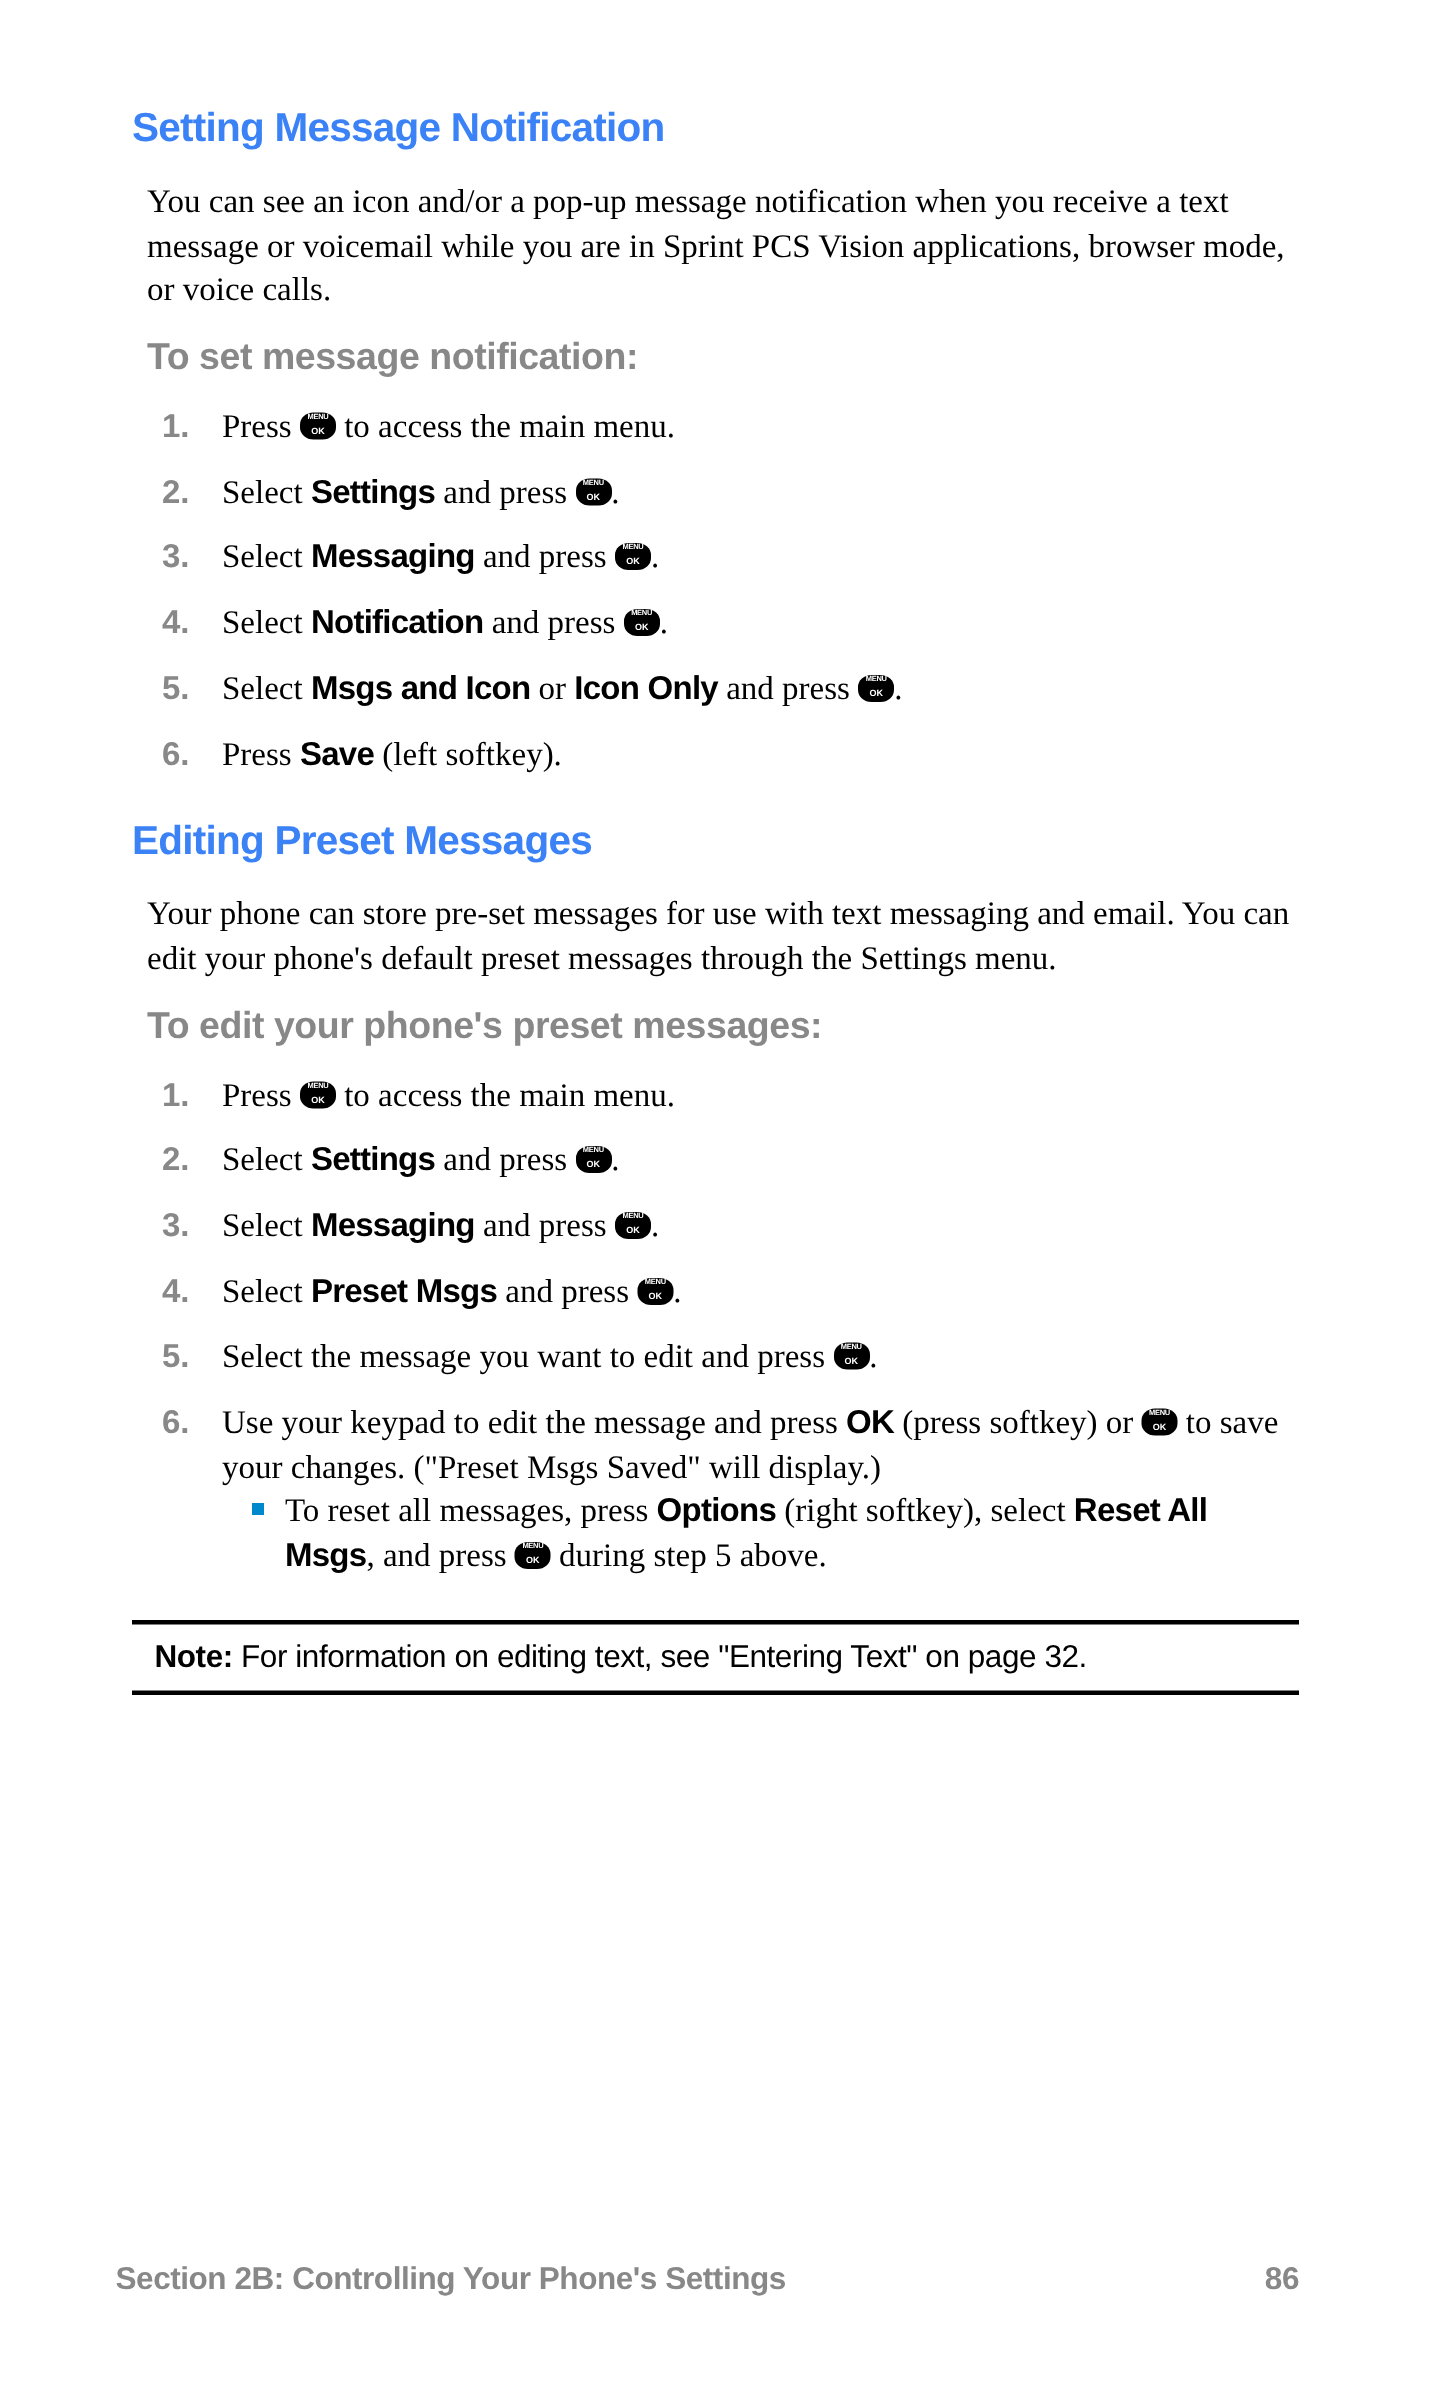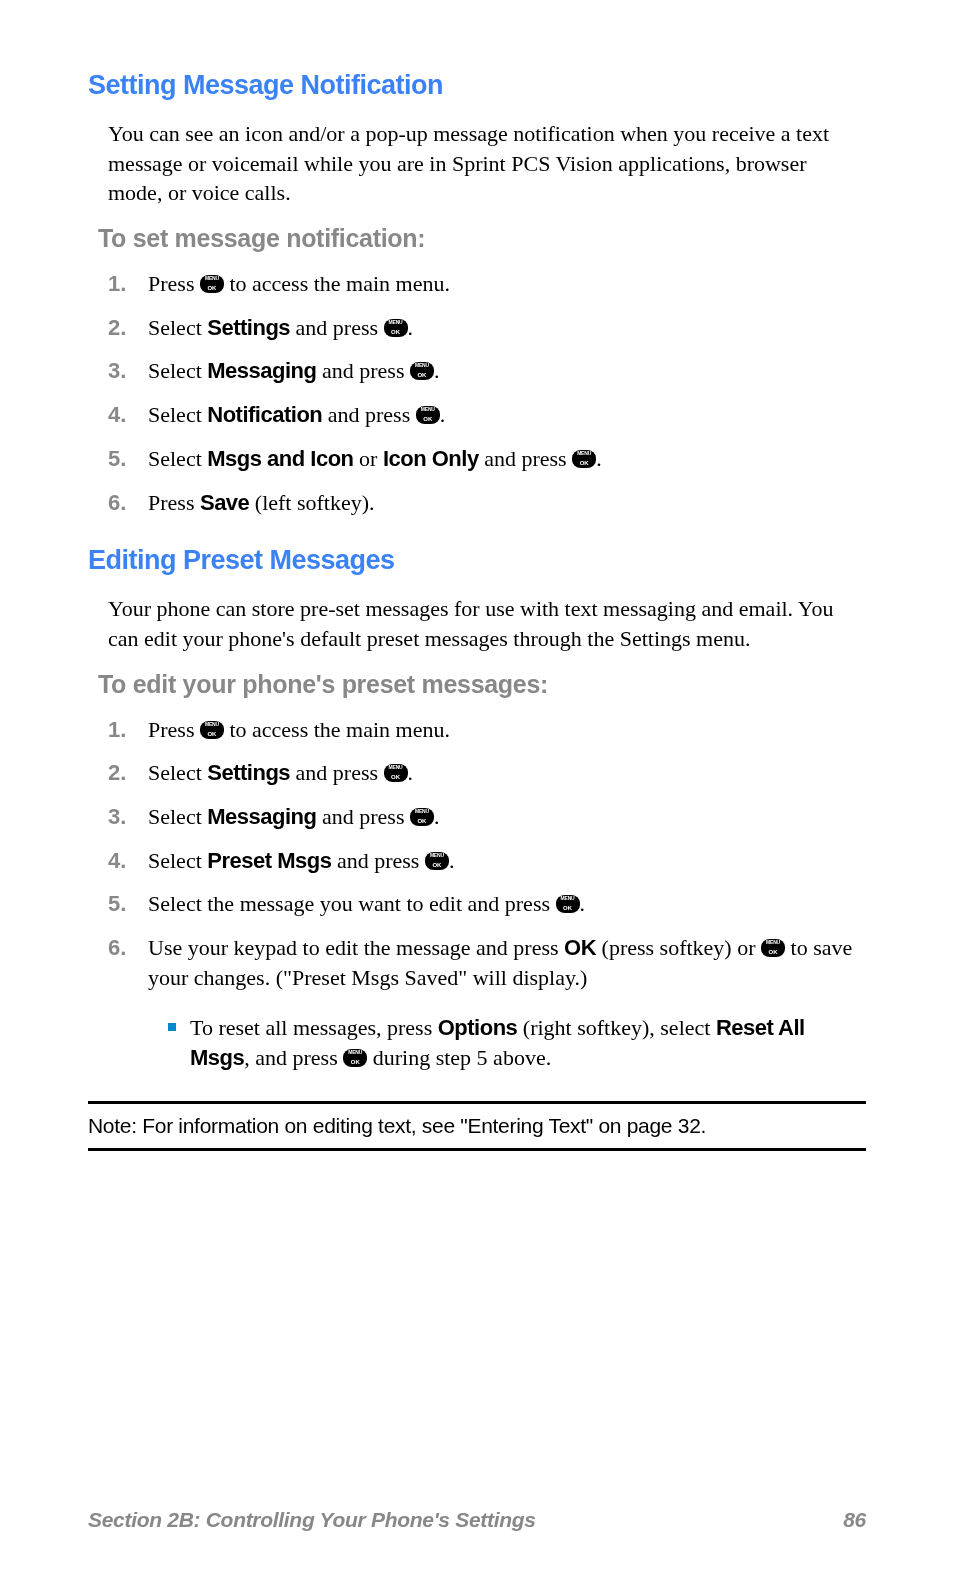--- a/index.html
+++ b/index.html
@@ -17,21 +17,21 @@
     font-weight: bold;
     color: #3b82f6;
     font-size: 27px;
     margin-bottom: 18px;
     letter-spacing: -0.5px;
   }
   p.body-text {
     font-size: 22px;
     line-height: 1.35;
     margin-bottom: 16px;
-    margin-left: 20px;
+    margin-left: 10px;
   }
   p.subhead {
     font-family: Helvetica, Arial, sans-serif;
     font-weight: bold;
     color: #888;
     font-size: 25px;
     margin-bottom: 16px;
     margin-left: 10px;
     letter-spacing: -0.3px;
   }
@@ -91,21 +91,21 @@
     right: 0;
     text-align: center;
     color: #fff;
     font-family: Arial, sans-serif;
     font-weight: bold;
     font-size: 6px;
     line-height: 1;
   }
   ul.sub-bullet {
     list-style: none;
-    margin-top: 21px;
+    margin-top: 0;
     margin-left: 20px;
   }
   ul.sub-bullet > li {
     font-size: 22px;
     line-height: 1.35;
     position: relative;
     padding-left: 22px;
   }
   ul.sub-bullet > li::before {
     content: "";
@@ -119,35 +119,35 @@
   .note-block {
     border-top: 3px solid #000;
     border-bottom: 3px solid #000;
     padding: 10px 0;
     margin-top: 8px;
     font-family: Helvetica, Arial, sans-serif;
     font-size: 21px;
     letter-spacing: -0.3px;
   }
   .note-block .note-label {
-    font-weight: normal;
+    font-weight: bold;
+    margin-left: 15px;
   }
   .footer {
     position: absolute;
     bottom: 58px;
-    left: 88px;
+    left: 77px;
     right: 88px;
     display: flex;
     justify-content: space-between;
     font-family: Helvetica, Arial, sans-serif;
     font-weight: bold;
     color: #888;
     font-size: 21px;
     letter-spacing: -0.3px;
-    font-style: italic;
   }
 </style>
 </head>
 <body>
 
 <h2 class="section-heading">Setting Message Notification</h2>
 <p class="body-text">You can see an icon and/or a pop-up message notification when you receive a text message or voicemail while you are in Sprint PCS Vision applications, browser mode, or voice calls.</p>
 <p class="subhead">To set message notification:</p>
 <ol class="steps">
   <li>

